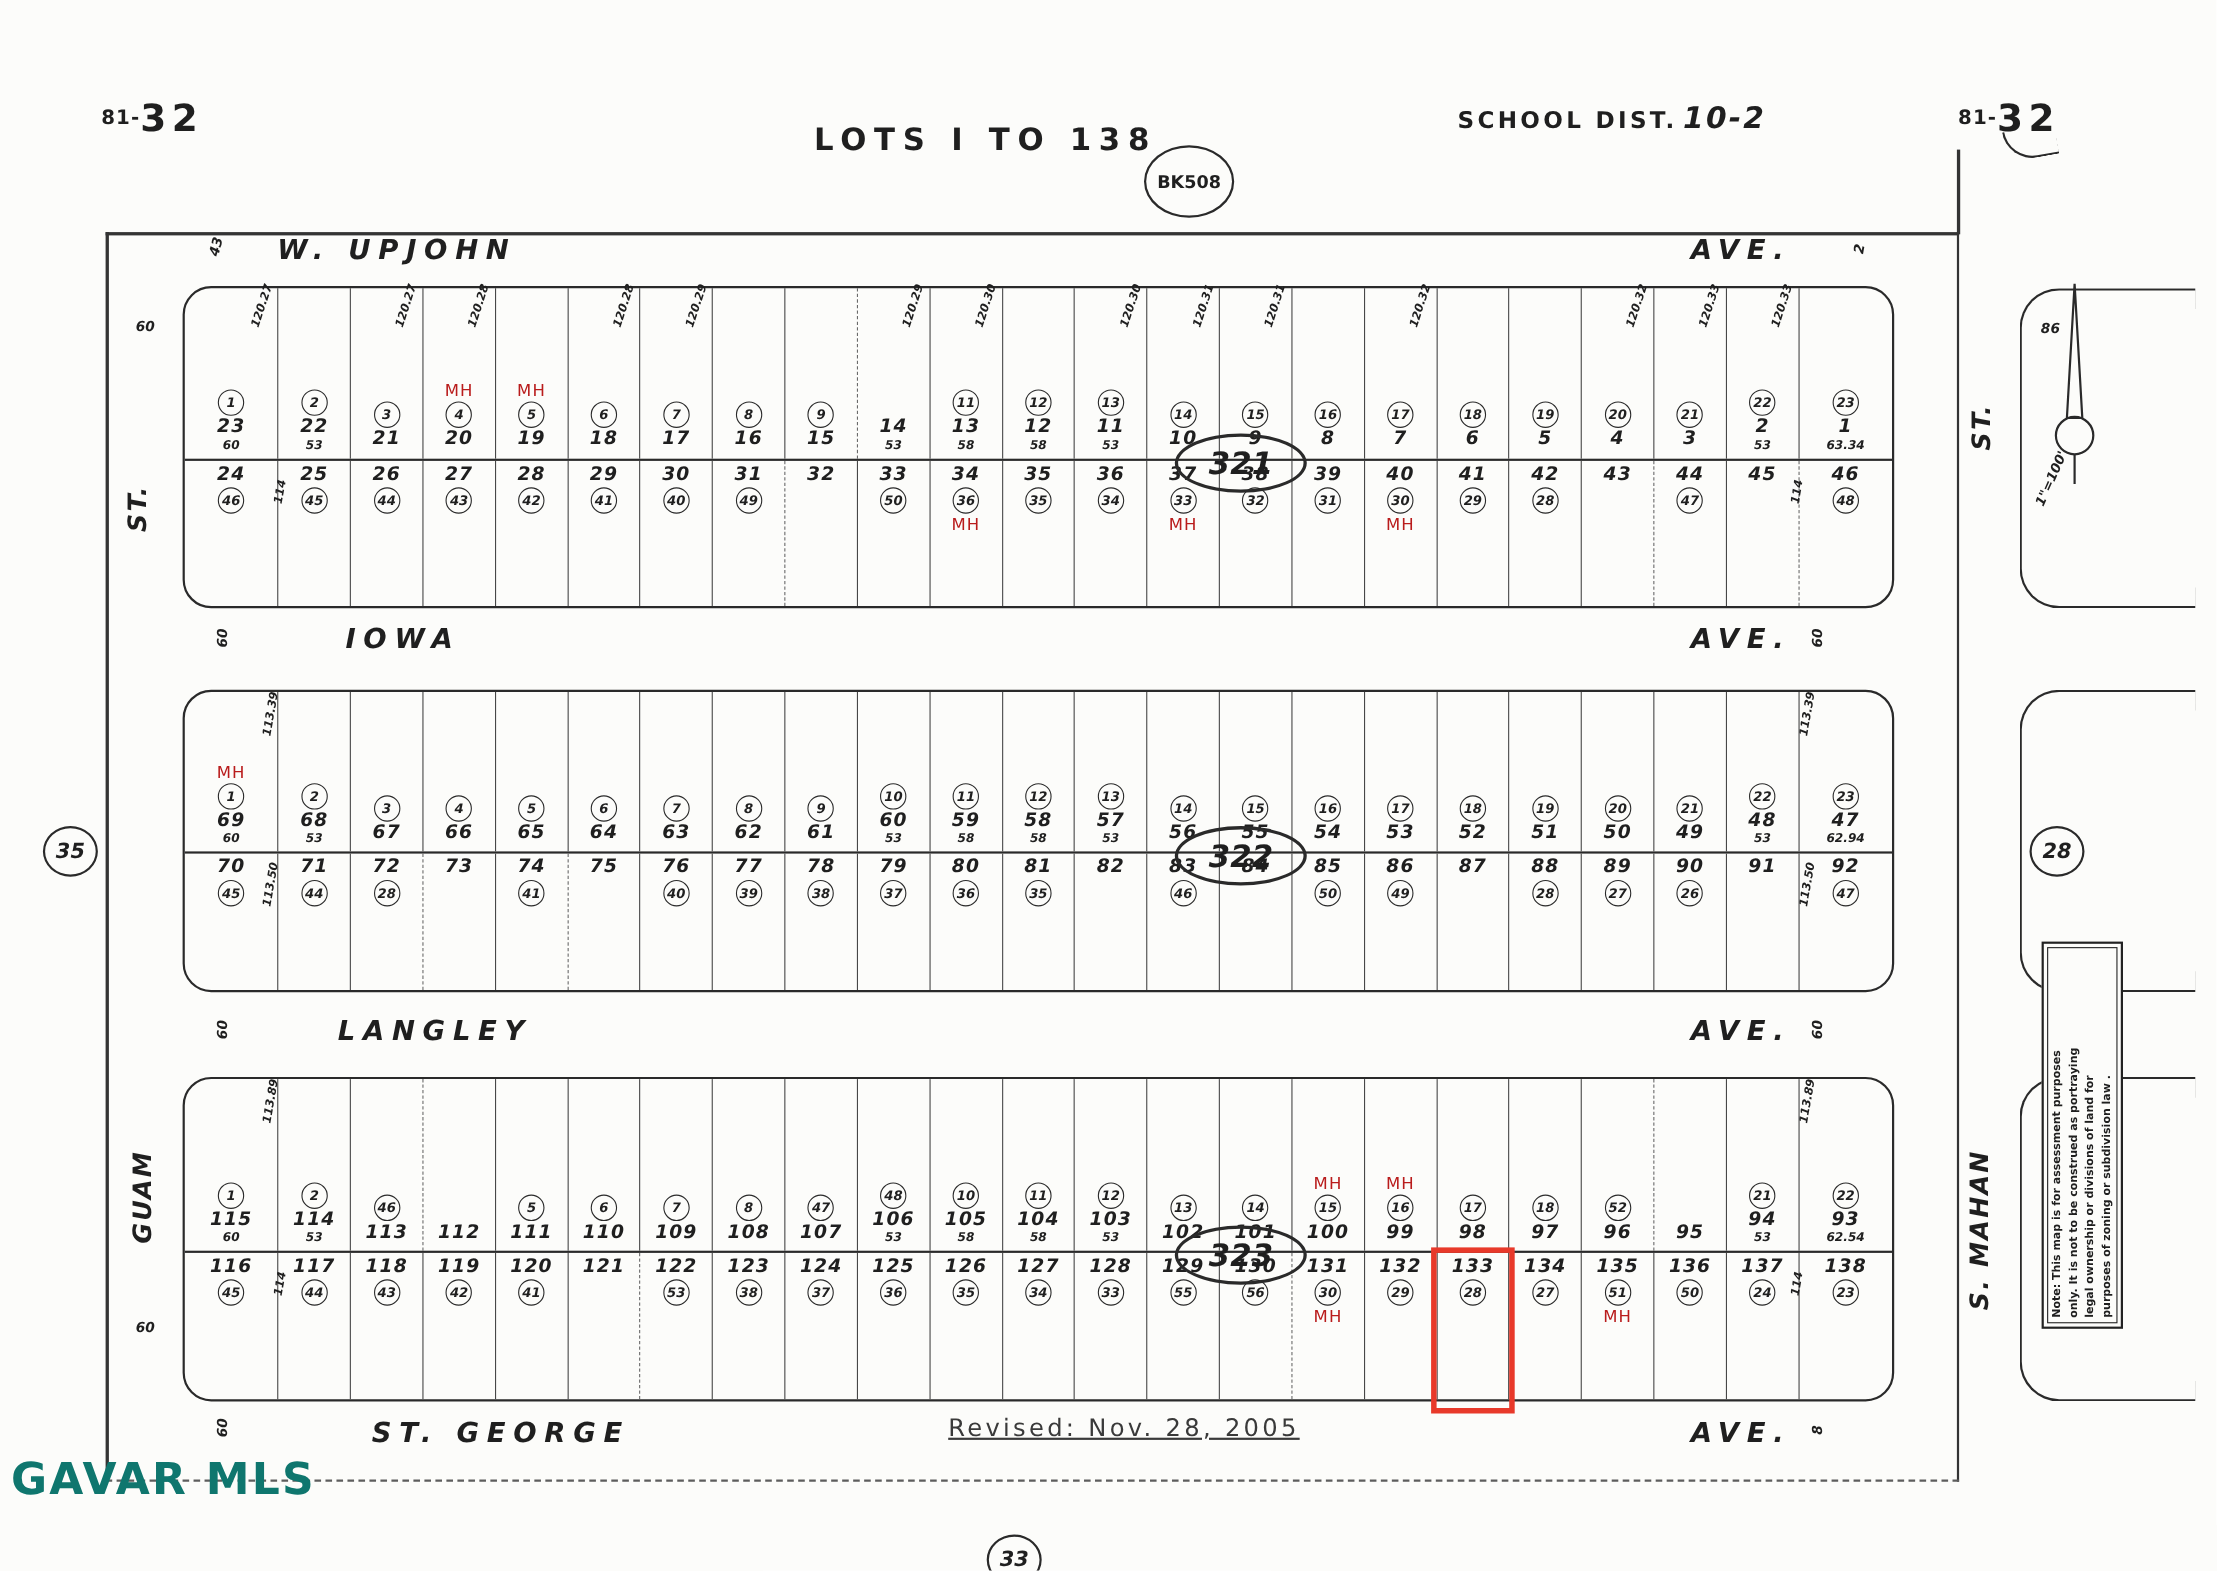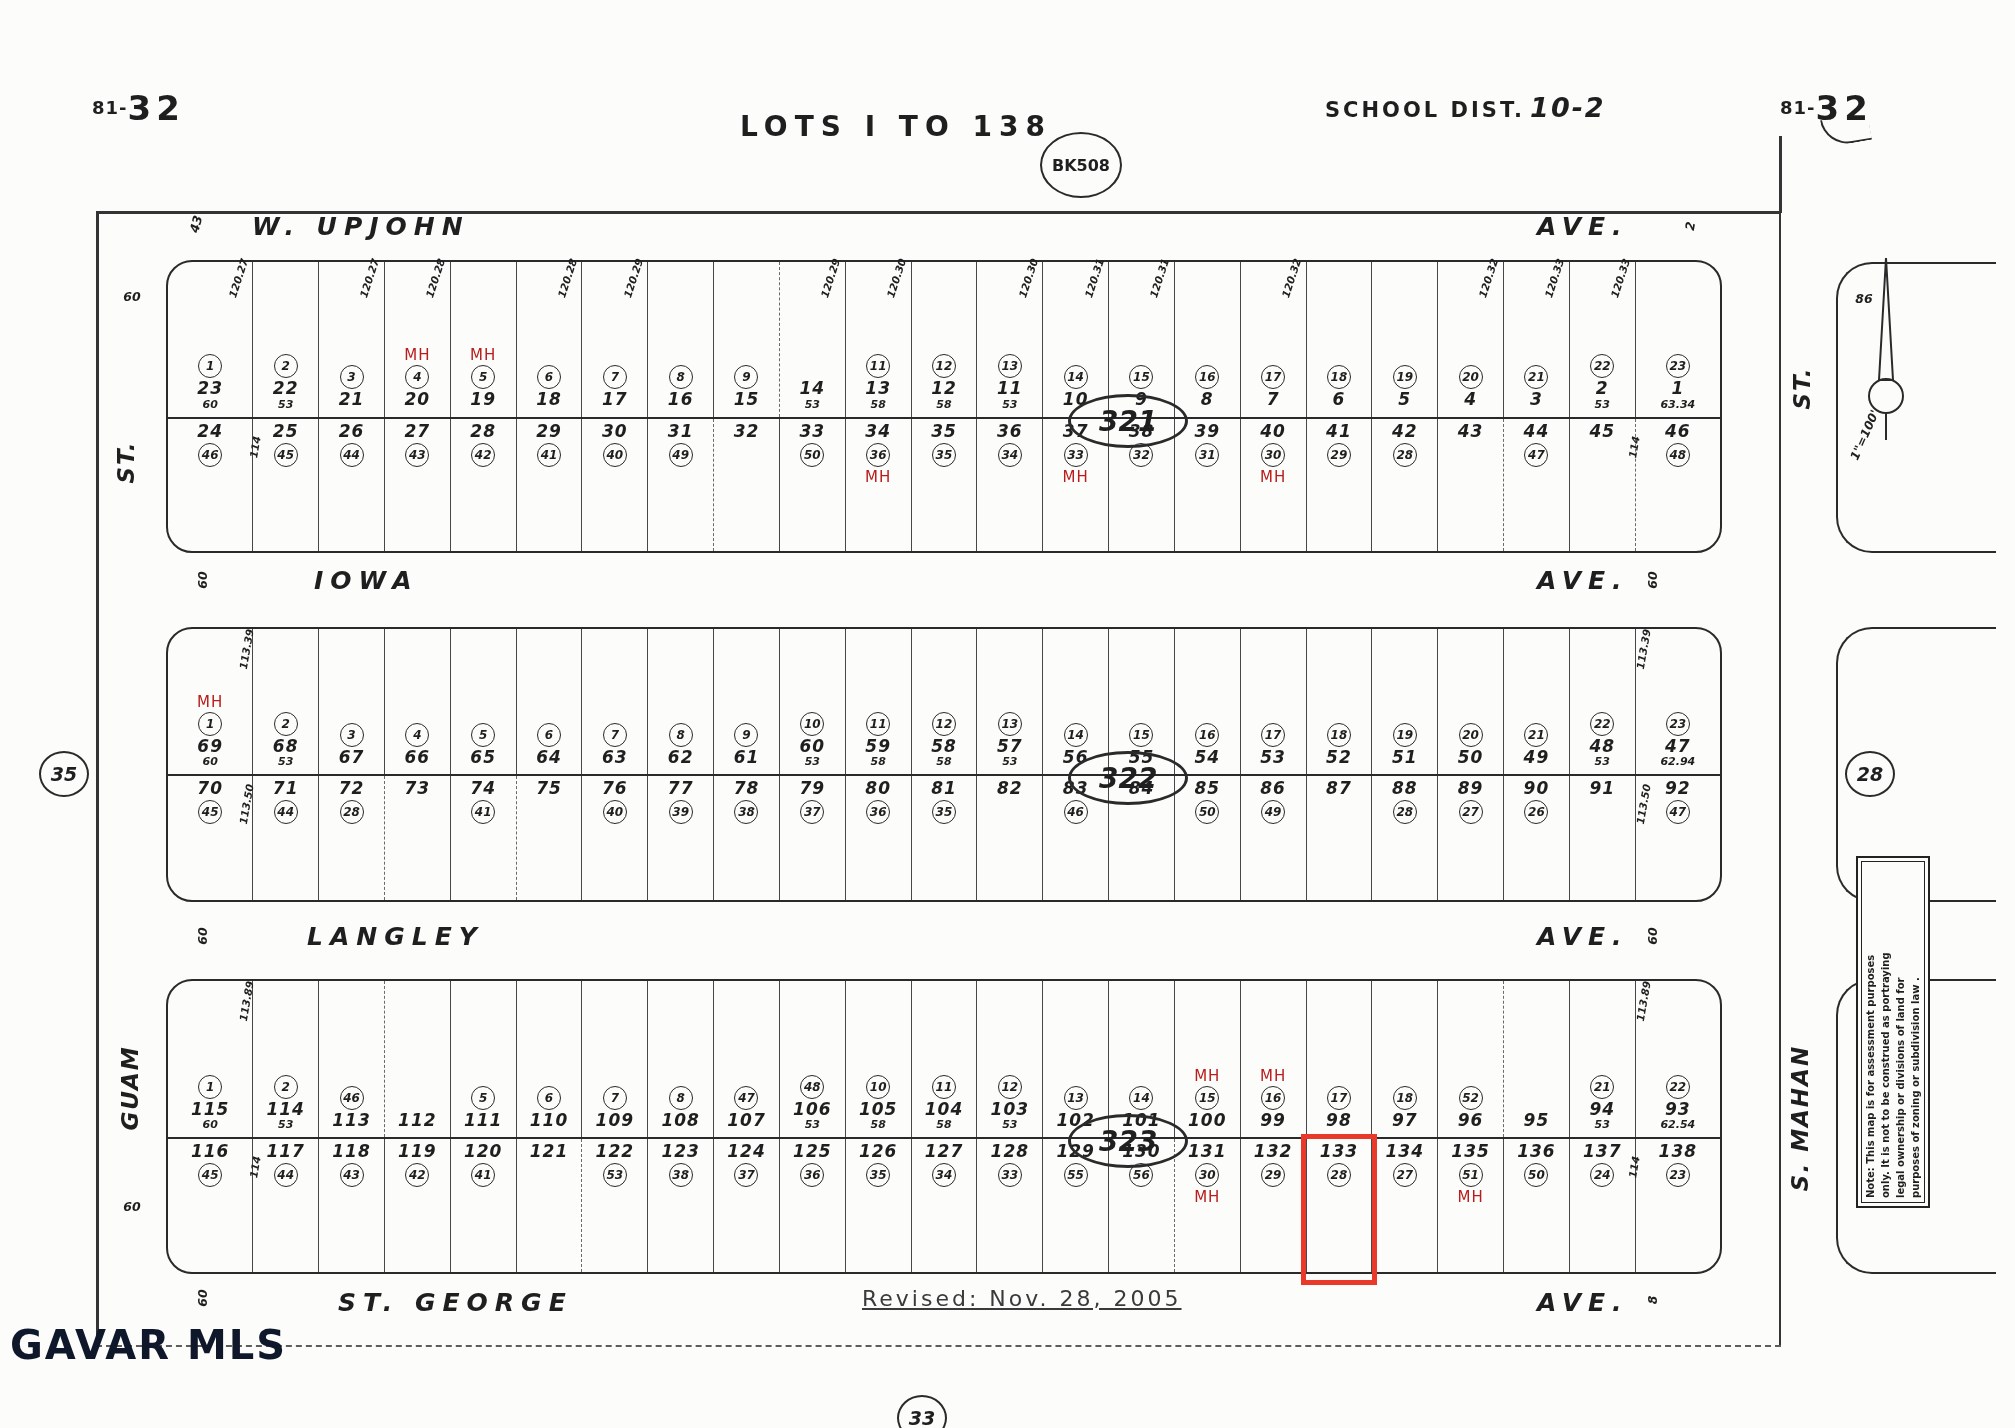--- a/index.html
+++ b/index.html
@@ -79,21 +79,21 @@
       font-size:10px;font-weight:bold;line-height:1.5;}
   .notetext span{display:block;white-space:nowrap;}
 
   
   .scale{position:absolute;font-size:12px;font-style:italic;font-weight:bold;transform:rotate(-66deg);}
 
   
   .revised{position:absolute;font-size:22px;letter-spacing:3px;color:#3a3a3a;white-space:nowrap;}
   .assessors{position:absolute;font-size:26px;font-weight:bold;letter-spacing:2px;white-space:nowrap;}
   .assessors .val{border-bottom:3px solid #1c1c1c;padding:0 8px;}
-  .watermark{position:absolute;font-size:40px;font-weight:bold;color:#0f172a;letter-spacing:2px;}
+  .watermark{position:absolute;font-size:40px;font-weight:bold;color:#0f766e;letter-spacing:2px;}
   .dashline{position:absolute;border-top:2.5px dashed #5d5d5d;}
 </style>
 </head>
 <body>
 
 <div id="map">
 
   <div class="line" style="left:96px;top:211px;width:1685px;height:2.5px;"></div>
   <div class="line" style="left:96px;top:211px;width:2.5px;height:1136px;"></div>
   <div class="line" style="left:1779px;top:211px;width:2px;height:1136px;"></div>

